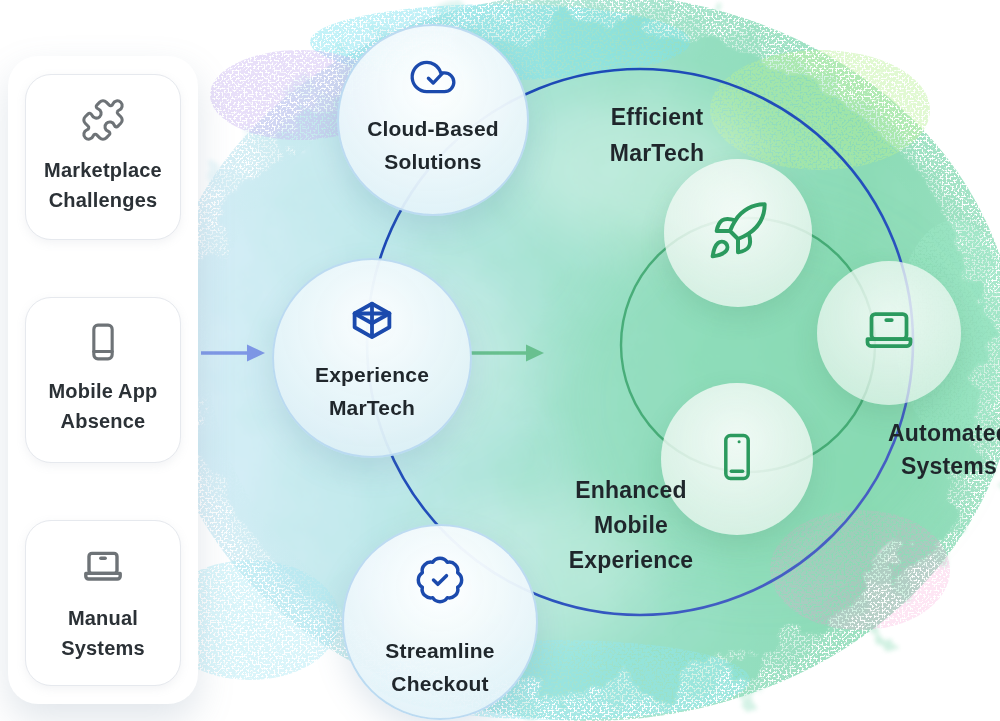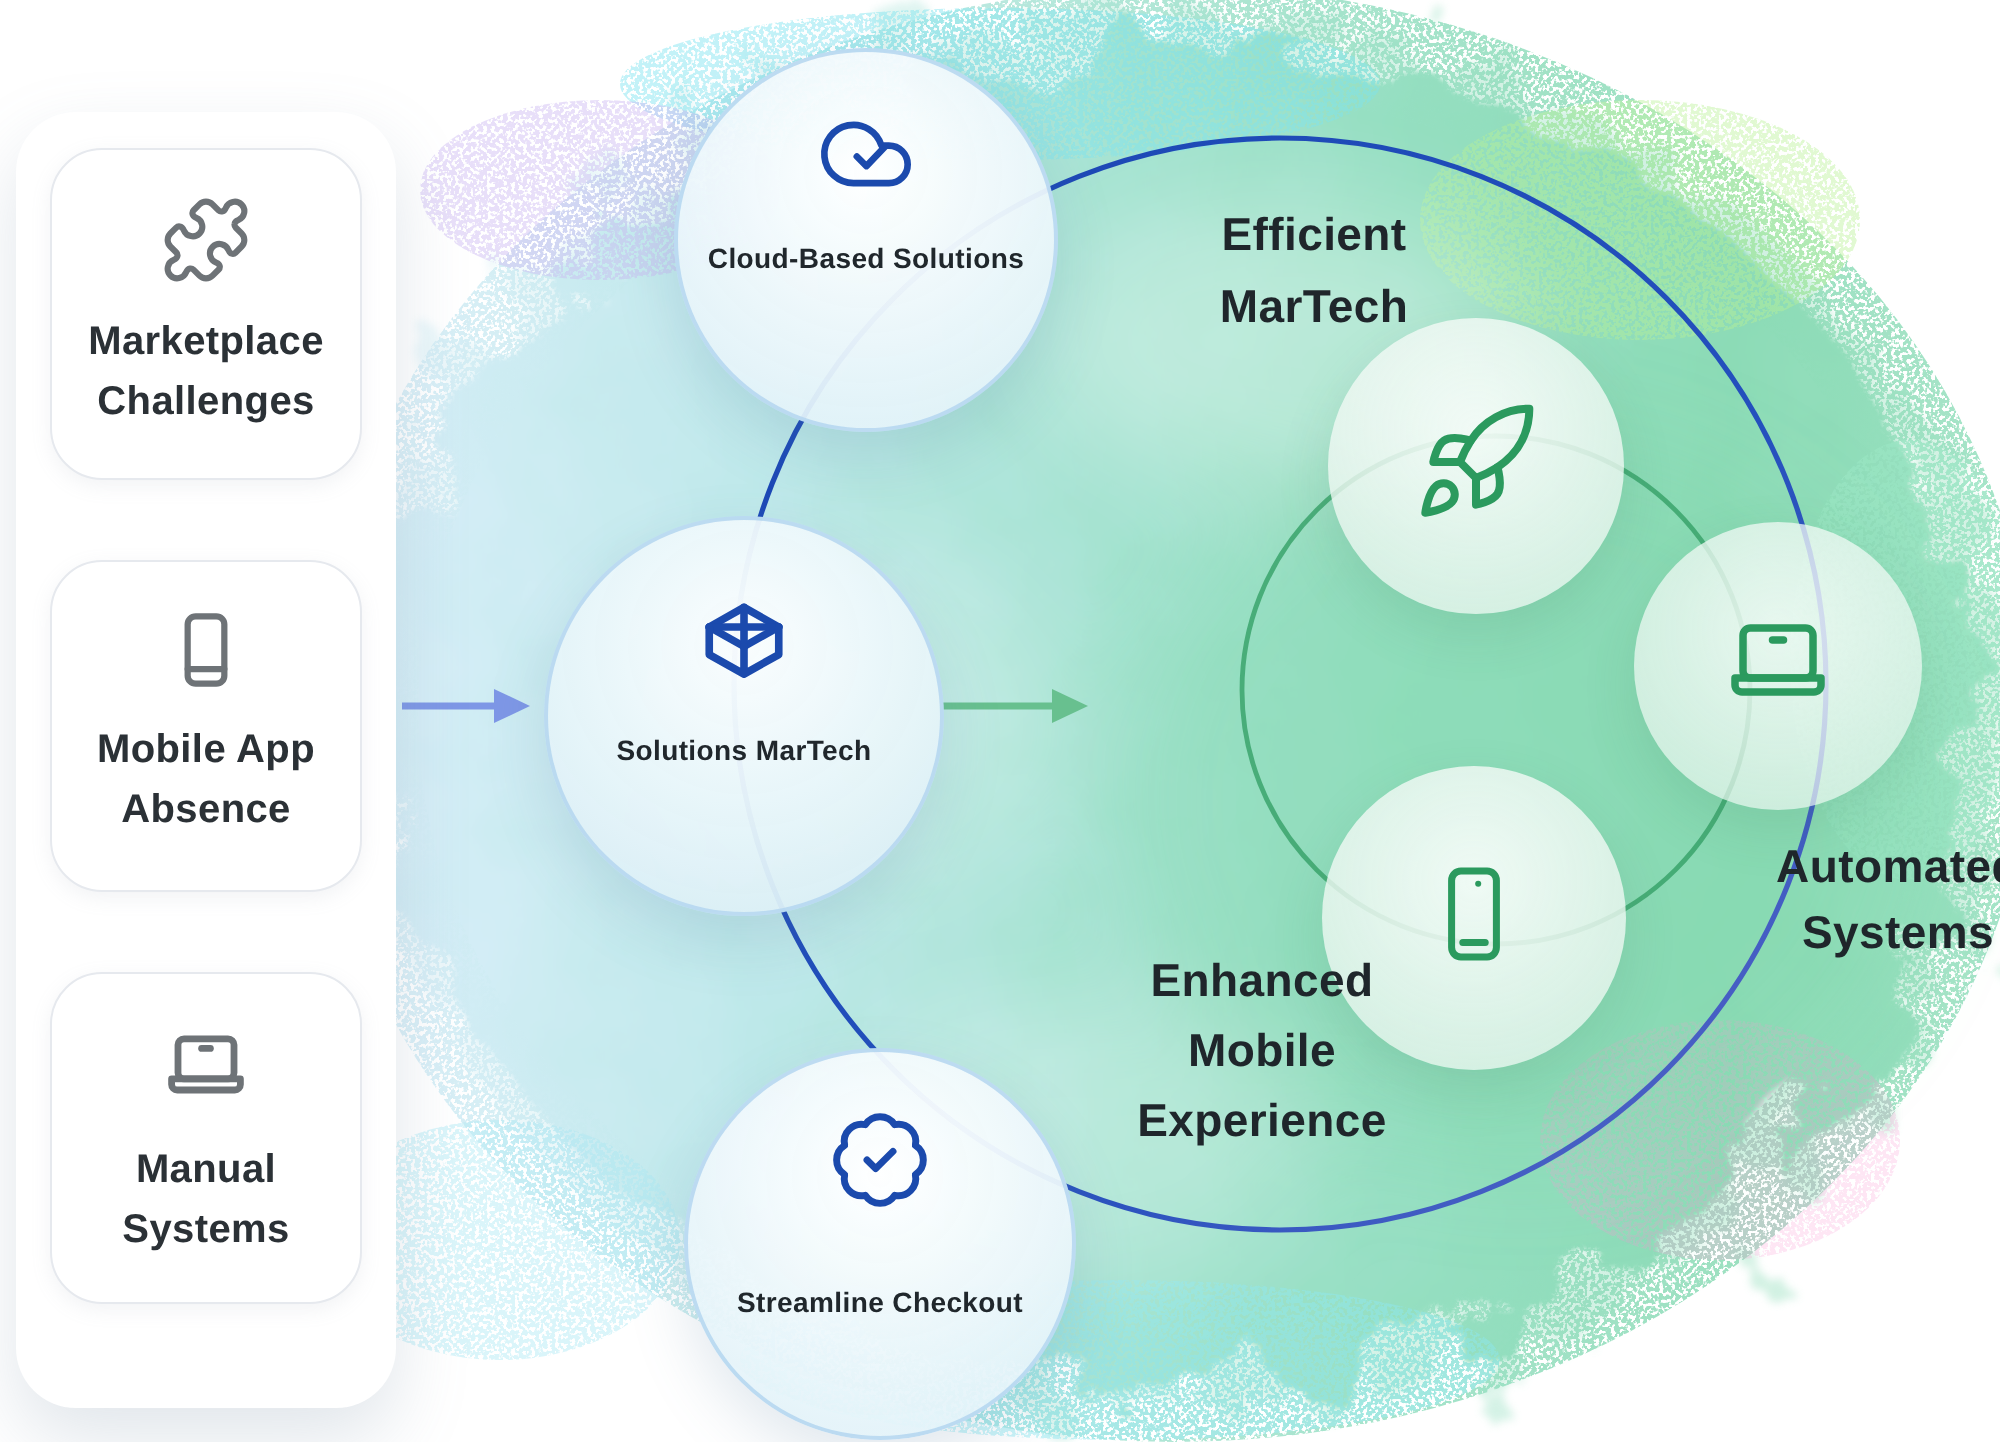--- a/index.html
+++ b/index.html
@@ -3,38 +3,38 @@
 <meta charset="utf-8">
 <style>
   html,body{margin:0;padding:0;background:#ffffff;}
   .stage{position:relative;width:1000px;height:721px;overflow:hidden;
          font-family:"Liberation Sans",sans-serif;color:#262d33;}
   .layer{position:absolute;left:0;top:0;}
 
   
   .panel{position:absolute;left:8px;top:56px;width:190px;height:648px;background:#fff;
          border-radius:30px;box-shadow:0 16px 36px rgba(120,140,165,.22);
-         display:flex;flex-direction:column;align-items:center;gap:40px;
+         display:flex;flex-direction:column;align-items:center;gap:57px;
          padding-top:18px;box-sizing:border-box;z-index:4;}
   .panel-card{width:156px;height:166px;border-radius:26px;background:#fff;
          border:1px solid #e6e9ee;box-shadow:0 3px 10px rgba(150,160,175,.12);
          display:flex;flex-direction:column;align-items:center;gap:8px;
          padding-top:22px;box-sizing:border-box;}
   .panel-card .card-label{font-size:20px;font-weight:700;line-height:30px;
          text-align:center;color:#2b3136;letter-spacing:.2px;}
 
   
   .node{position:absolute;border-radius:50%;display:flex;flex-direction:column;
         align-items:center;text-align:center;box-sizing:border-box;z-index:3;}
   .node-blue{background:radial-gradient(circle at 50% 32%,rgba(255,255,255,.98) 0%,rgba(228,243,249,.94) 78%);
         border:2px solid rgba(180,214,240,.85);
         box-shadow:0 12px 30px rgba(90,130,160,.18);}
   .node-green{background:radial-gradient(circle at 50% 38%,rgba(250,253,251,.9) 0%,rgba(233,245,238,.78) 80%);
         box-shadow:0 10px 26px rgba(60,120,90,.15);justify-content:center;}
-  .node-label{font-size:14px;font-weight:700;line-height:33px;color:#20272c;letter-spacing:.2px;}
+  .node-label{font-size:21px;font-weight:700;line-height:33px;color:#20272c;letter-spacing:.2px;}
 
   .node-cloud{left:337px;top:24px;width:192px;height:192px;padding-top:26px;gap:6px;}
   .node-reorg{left:272px;top:258px;width:200px;height:200px;padding-top:38px;gap:6px;
         background:radial-gradient(circle at 50% 32%,rgba(250,253,254,.98) 0%,rgba(221,240,246,.95) 80%);}
   .node-stream{left:342px;top:524px;width:196px;height:196px;padding-top:28px;gap:24px;}
   .node-rocket{left:664px;top:159px;width:148px;height:148px;}
   .node-phone{left:661px;top:383px;width:152px;height:152px;}
   .node-laptop{left:817px;top:261px;width:144px;height:144px;
         background:radial-gradient(circle at 50% 38%,rgba(250,253,251,.84) 0%,rgba(233,245,238,.7) 80%);}
 
@@ -168,21 +168,21 @@
   </div>
 
   <div class="node node-blue node-reorg">
     <span>
       <svg width="58" height="50" viewBox="0 0 24 21" fill="none" stroke="#1b4aad" stroke-width="1.6" stroke-linecap="round" stroke-linejoin="round">
         <path d="M12 2.4 19.3 6.5 12 10.6 4.7 6.5Z"></path>
         <path d="M12 2.4v8.2M4.7 6.5h14.6"></path>
         <path d="M4.7 6.5v5.8L12 16.4l7.3-4.1V6.5M12 10.6v5.8"></path>
       </svg>
     </span>
-    <div class="node-label">Solutions MarTech</div>
+    <div class="node-label">Experience MarTech</div>
   </div>
 
   <div class="node node-blue node-stream">
     <span>
       <svg width="52" height="52" viewBox="0 0 24 24" fill="none" stroke="#1b4aad" stroke-width="1.6" stroke-linecap="round" stroke-linejoin="round">
         <path d="M3.85 8.62a4 4 0 0 1 4.78-4.77 4 4 0 0 1 6.74 0 4 4 0 0 1 4.78 4.78 4 4 0 0 1 0 6.74 4 4 0 0 1-4.77 4.78 4 4 0 0 1-6.75 0 4 4 0 0 1-4.78-4.77 4 4 0 0 1 0-6.76Z"></path>
         <path d="m9 12 2 2 4-4"></path>
       </svg>
     </span>
     <div class="node-label">Streamline Checkout</div>

